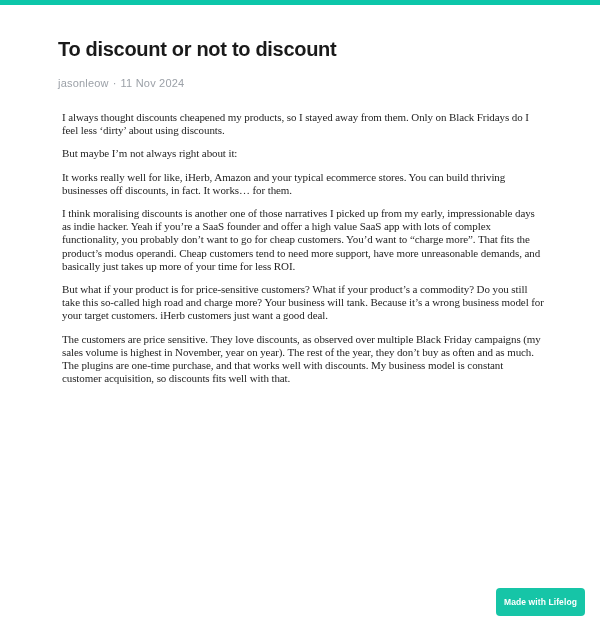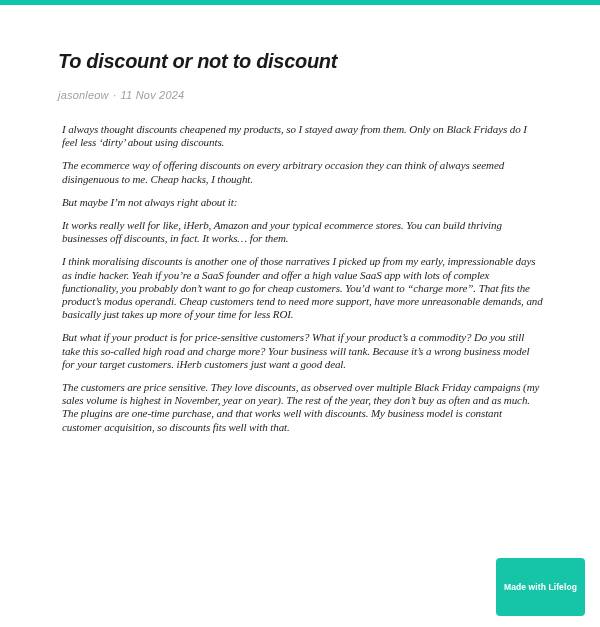--- a/index.html
+++ b/index.html
@@ -21,22 +21,21 @@
     position: relative;
     overflow: hidden;
     font-family: "Liberation Sans", sans-serif;
   }
   .top-bar {
     width: 100%;
     height: 5px;
     background: var(--accent);
   }
   .container {
-    padding: 44px 56px 0 58px;
-    font-style: italic;
+    padding: 32px 56px 0 58px;
   }
   .title {
     margin: 0;
     font-family: "Liberation Sans", sans-serif;
     font-size: 20px;
     font-weight: 700;
     letter-spacing: -0.3px;
     color: #1a1a1a;
     line-height: 1.2;
   }
@@ -69,39 +68,38 @@
     position: absolute;
     right: 15px;
     bottom: 11px;
     display: inline-block;
     background: var(--badge);
     color: #ffffff;
     font-family: "Liberation Sans", sans-serif;
     font-size: 8.5px;
     font-weight: 600;
     letter-spacing: 0.1px;
-    padding: 24px 8px;
+    padding: 9px 8px;
     border-radius: 4px;
     text-decoration: none;
     cursor: pointer;
   }
 </style>
 </head>
 <body>
 
 <div class="page">
   <div class="top-bar"></div>
   <main class="container">
     <h1 class="title">To discount or not to discount</h1>
     <div class="byline">
       <span>jasonleow</span><span class="sep">·</span><span>11 Nov 2024</span>
     </div>
     <article class="article">
         <p>I always thought discounts cheapened my products, so I stayed away from them. Only on Black Fridays do I feel less ‘dirty’ about using discounts.</p>
-        <p>The ecommerce way of offering discounts on every arbitrary occasion they can think of always seemed disingenuous to me. Cheap hacks, I thought.</p>
         <p>But maybe I’m not always right about it:</p>
         <p>It works really well for like, iHerb, Amazon and your typical ecommerce stores. You can build thriving businesses off discounts, in fact. It works… for them.</p>
         <p>I think moralising discounts is another one of those narratives I picked up from my early, impressionable days as indie hacker. Yeah if you’re a SaaS founder and offer a high value SaaS app with lots of complex functionality, you probably don’t want to go for cheap customers. You’d want to “charge more”. That fits the product’s modus operandi. Cheap customers tend to need more support, have more unreasonable demands, and basically just takes up more of your time for less ROI.</p>
         <p>But what if your product is for price-sensitive customers? What if your product’s a commodity? Do you still take this so-called high road and charge more? Your business will tank. Because it’s a wrong business model for your target customers. iHerb customers just want a good deal.</p>
         <p>The customers are price sensitive. They love discounts, as observed over multiple Black Friday campaigns (my sales volume is highest in November, year on year). The rest of the year, they don’t buy as often and as much. The plugins are one-time purchase, and that works well with discounts. My business model is constant customer acquisition, so discounts fits well with that.</p>
       </article>
   </main>
   <a class="badge">Made with Lifelog</a>
 </div>
 

